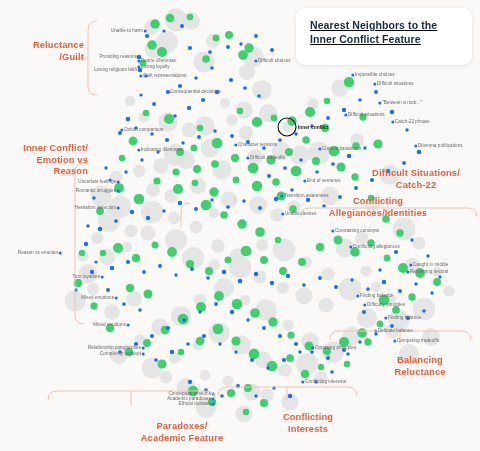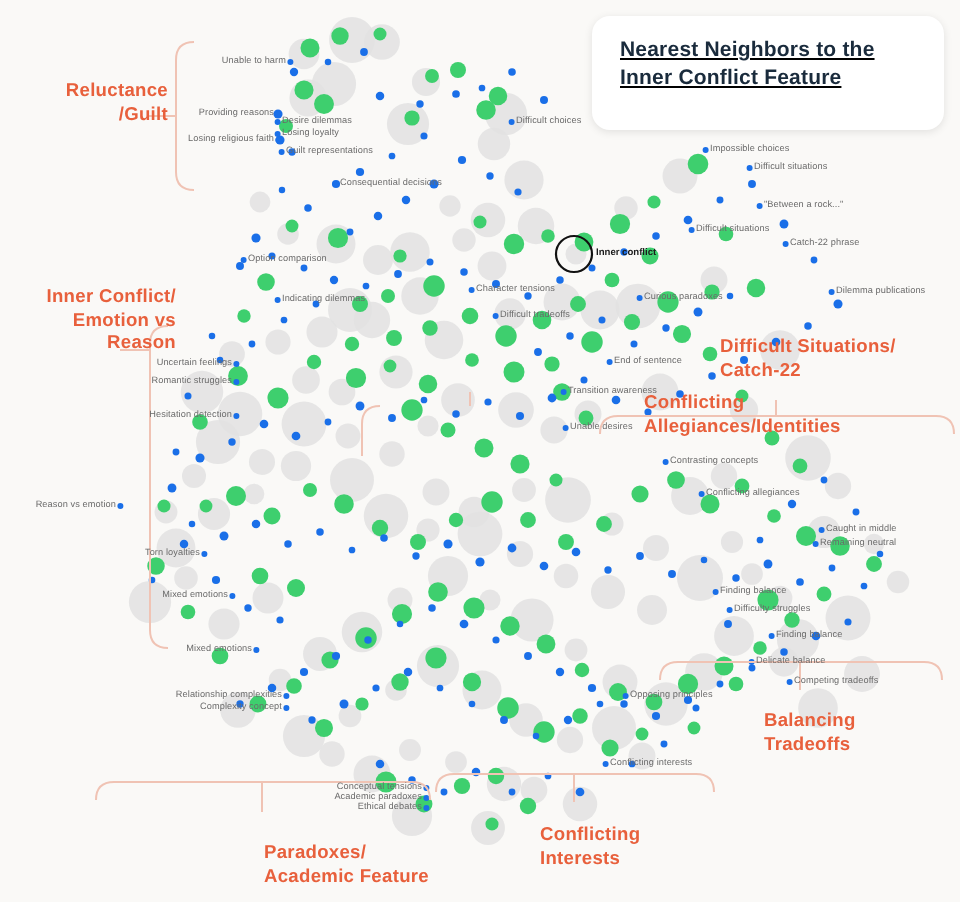--- a/index.html
+++ b/index.html
@@ -34,21 +34,21 @@
   .lg-1{width:12px;height:12px;background:transparent;border:1px solid #d6d6d6;}
   .lg-label{font-size:7.2px;color:#3a3a3a;white-space:nowrap;}
 
   
   .cluster-label{
     position:absolute;
     color:#e8603c;font-weight:bold;font-size:9.3px;
     line-height:1.25;letter-spacing:.15px;white-space:pre;
   }
   .cl-right{text-align:right;}
-  .cl-center{text-align:left;}
+  .cl-center{text-align:center;}
 
   
   .pt-label{
     position:absolute;font-size:4.6px;color:#6a6a6a;
     white-space:nowrap;line-height:1.5;letter-spacing:.05px;
   }
   .pt-right{transform:translate(-100%,-50%);}
   .pt-leftl{transform:translate(0,-50%);}
 
   .highlight-label{
@@ -590,21 +590,21 @@
       <div class="cluster-label cl-right" style="left: 18px; top: 40px; width: 66px;">Reluctance
 /Guilt</div>
       <div class="cluster-label cl-right" style="left: 6px; top: 143px; width: 82px;">Inner Conflict/
 Emotion vs
 Reason</div>
       <div class="cluster-label cl-center" style="left: 360px; top: 168px; width: 112px;">Difficult Situations/
 Catch-22</div>
       <div class="cluster-label cl-center" style="left: 322px; top: 196px; width: 112px;">Conflicting
 Allegiances/Identities</div>
       <div class="cluster-label cl-center" style="left: 382px; top: 355px; width: 76px;">Balancing
-Tradeoffs</div>
+Reluctance</div>
       <div class="cluster-label cl-center" style="left: 270px; top: 412px; width: 76px;">Conflicting
 Interests</div>
       <div class="cluster-label cl-center" style="left: 132px; top: 421px; width: 100px;">Paradoxes/
 Academic Feature</div>
     </div>
 
   <div class="legend">
     <div class="legend-title">Nearest Neighbors to the
 Inner Conflict Feature</div>
   </div>

